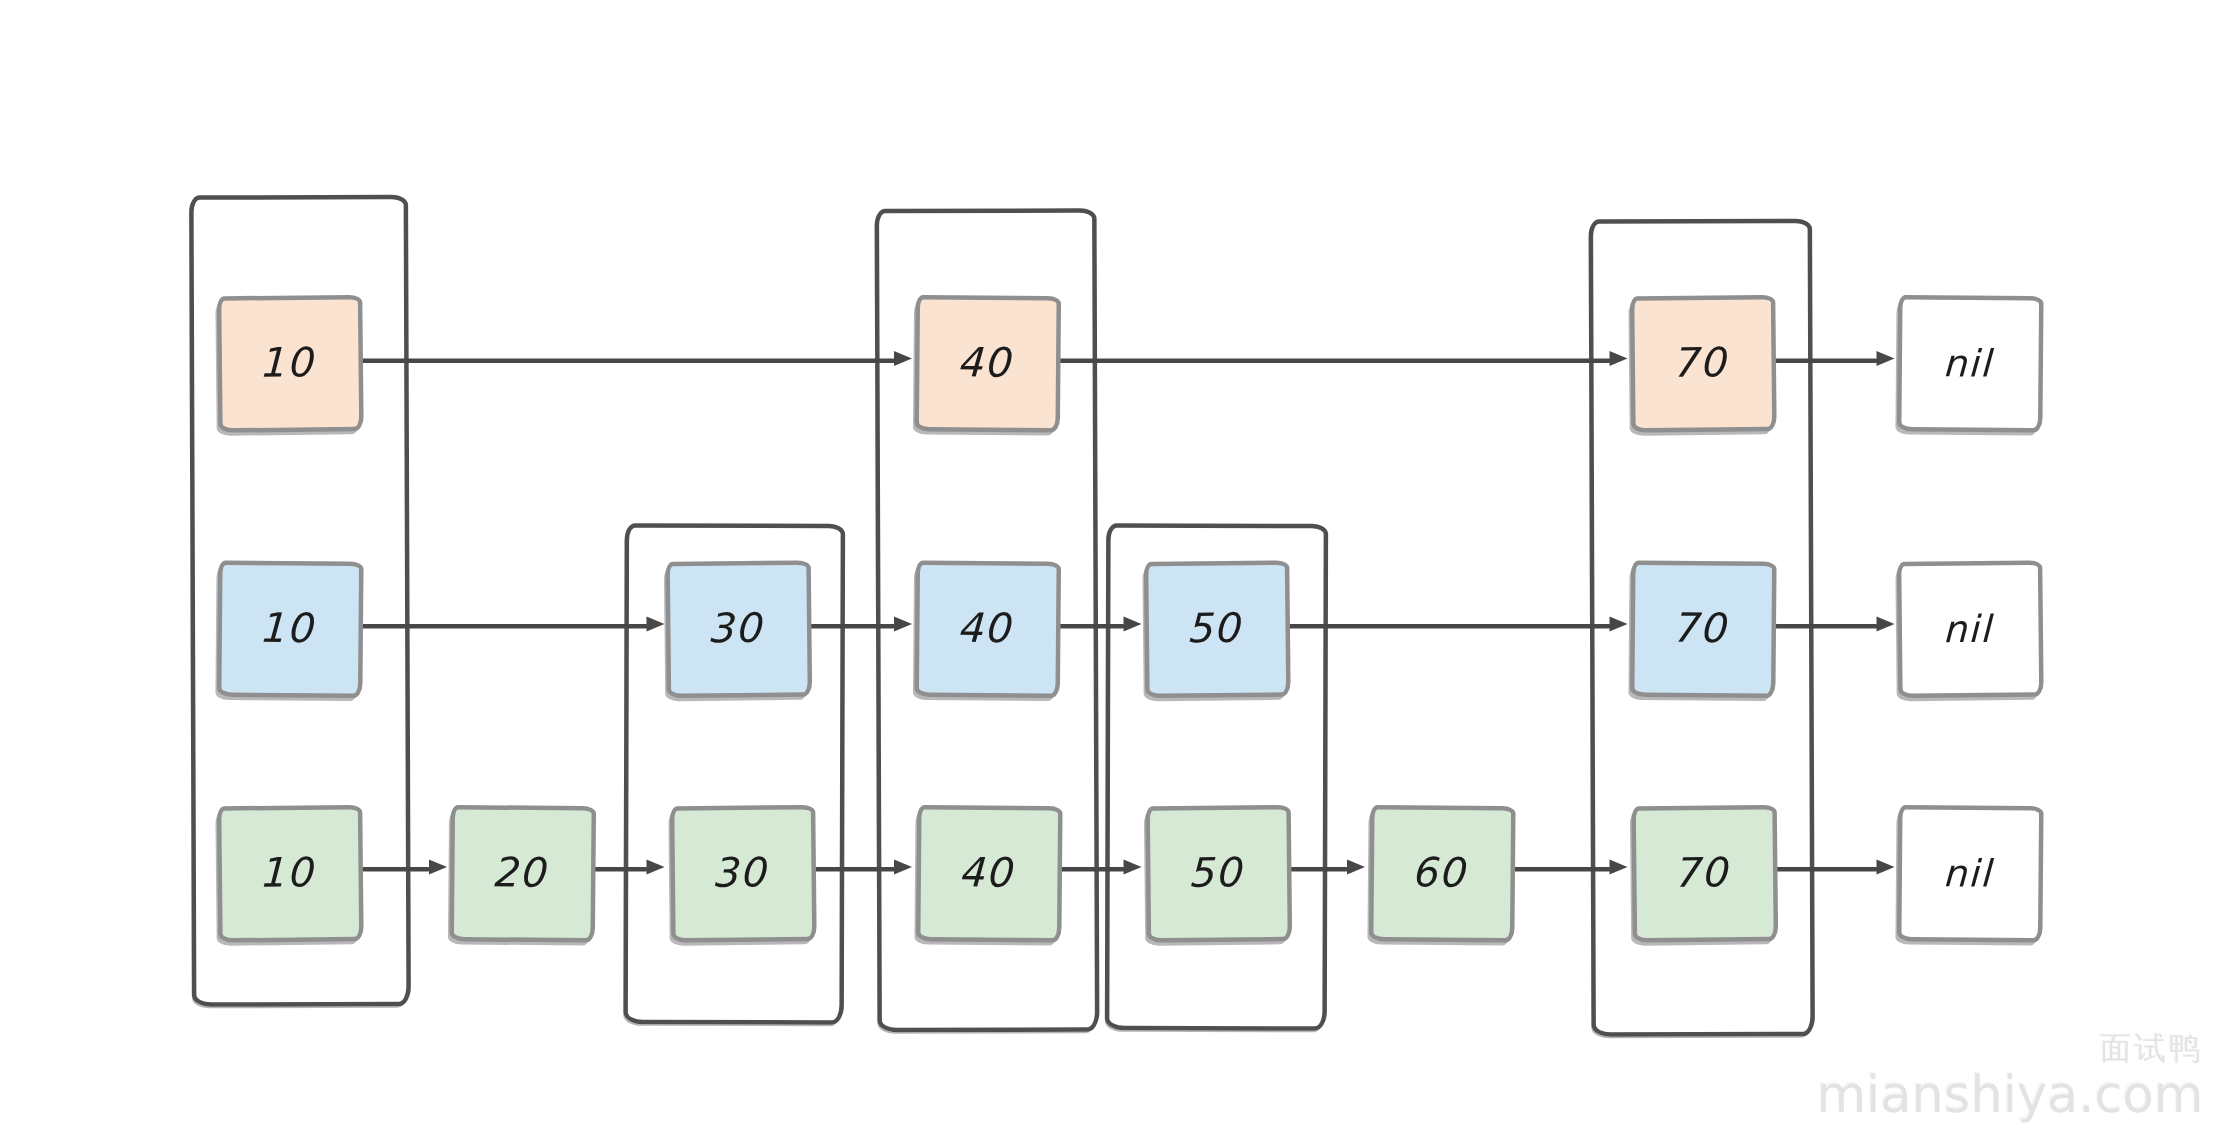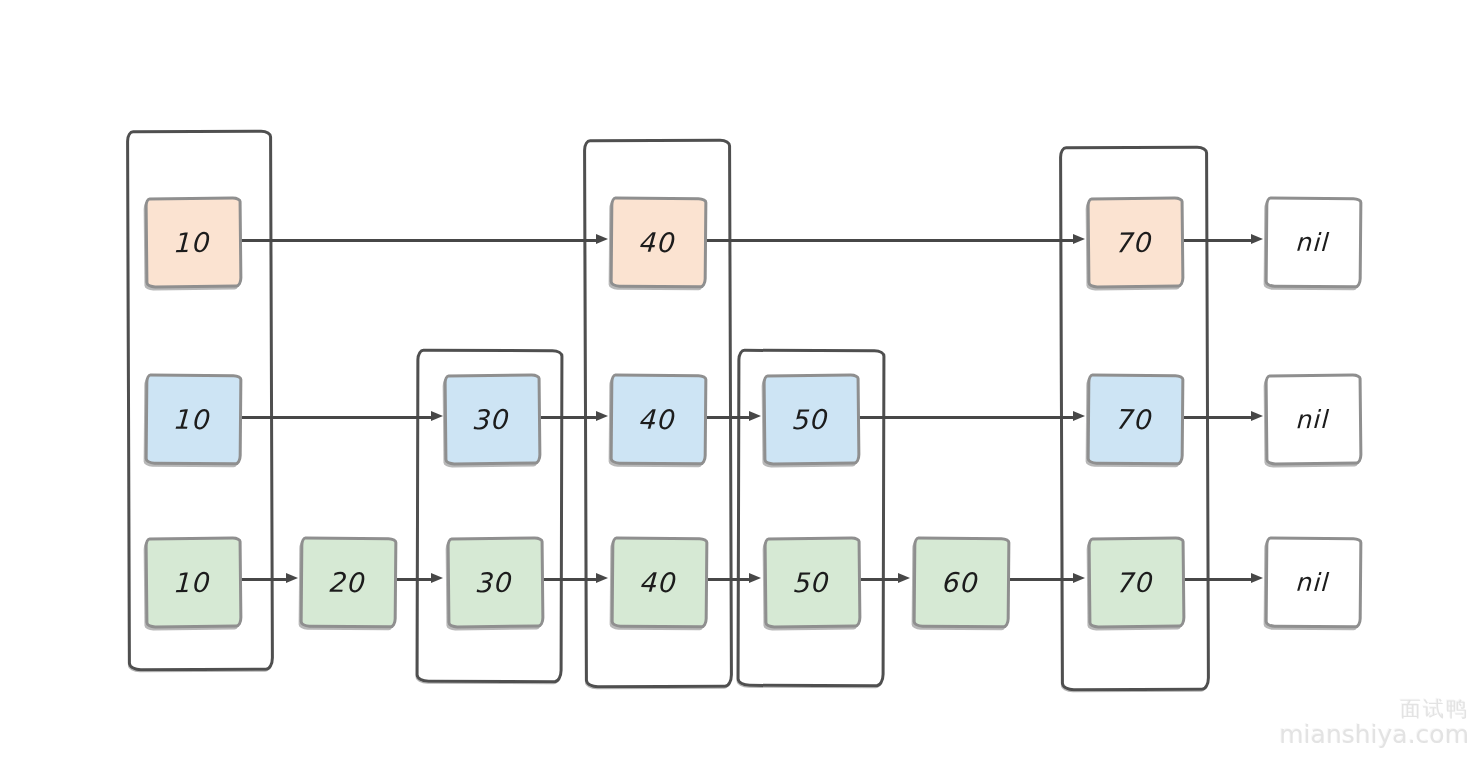--- a/index.html
+++ b/index.html
@@ -47,21 +47,21 @@
   .lv-nil{background:#ffffff;}
   .lv-nil .lbl{font-size:25px;}
   
   .watermark{
     position:absolute;right:10px;bottom:14px;text-align:right;z-index:4;
     color:#e3e3e3;line-height:1.15;
     text-shadow:-1px -1px 0 #f7f7f7;
     user-select:none;
   }
   .watermark .brand{font-size:21px;font-weight:normal;letter-spacing:2px;}
-  .watermark .site{font-size:25px;}
+  .watermark .site{font-size:34px;}
 </style>
 </head>
 <body>
 
 <div class="stage">
 
   <div class="tower ta" style="left:127px;top:130px;width:140px;height:535px;"></div>
   <div class="tower tb" style="left:416px;top:349px;width:141px;height:328px;"></div>
   <div class="tower ta" style="left:584px;top:139px;width:142px;height:543px;"></div>
   <div class="tower tb" style="left:737px;top:349px;width:142px;height:332px;"></div>

